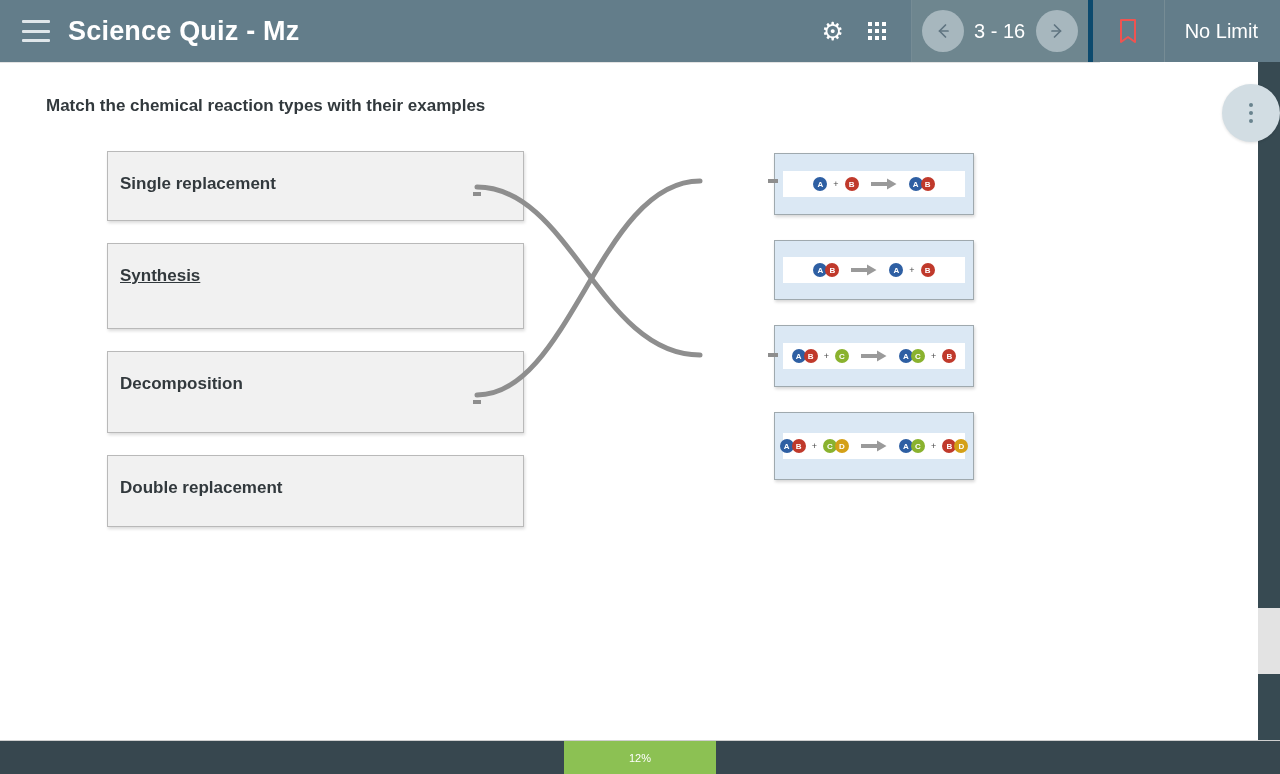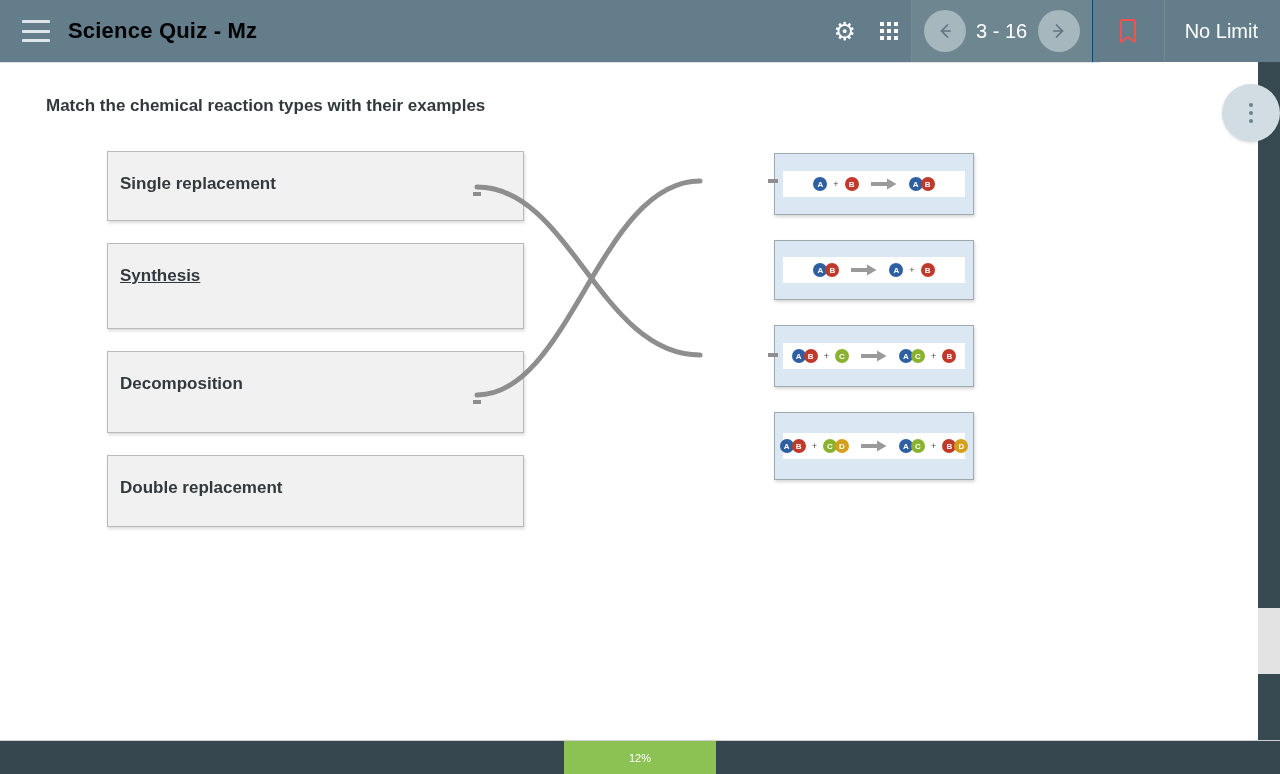--- a/index.html
+++ b/index.html
@@ -21,21 +21,21 @@
   }
   .hamburger {
     width: 28px; height: 22px;
     margin-left: 22px; margin-right: 18px;
     display: flex; flex-direction: column; justify-content: space-between;
     cursor: pointer;
   }
   .hamburger span { display: block; height: 3px; width: 100%; background: #dfe6ea; border-radius: 1px; }
 
   .app-title {
-    color: #000000; font-size: 22px; font-weight: bold;
+    color: #ffffff; font-size: 27px; font-weight: bold;
     letter-spacing: 0.2px; white-space: nowrap;
   }
 
   .header-right {
     margin-left: auto; height: 62px;
     display: flex; align-items: center;
   }
   .hicon {
     width: 44px; height: 44px;
     display: flex; align-items: center; justify-content: center;
@@ -47,21 +47,21 @@
     display: grid; grid-template-columns: repeat(3, 4px); grid-template-rows: repeat(3, 4px);
     gap: 3px; justify-content: center; align-content: center;
   }
   .grid-glyph i { background: #ffffff; display: block; width: 4px; height: 4px; }
 
   .nav-panel {
     height: 62px; width: 182px;
     background: #6e868f;
     display: flex; align-items: center; justify-content: center;
     gap: 8px;
-    border-left: 1px solid #768c95; border-right: 1px solid #0c4a6e;
+    border-left: 1px solid #768c95; border-right: 5px solid #0c4a6e; margin-left: 12px;
   }
   .navbtn {
     width: 42px; height: 42px; border-radius: 50%;
     background: #a7b7be;
     display: flex; align-items: center; justify-content: center;
     cursor: pointer;
   }
   .navbtn svg { display: block; }
   .page-indicator {
     color: #ffffff; font-size: 20px; white-space: nowrap;

